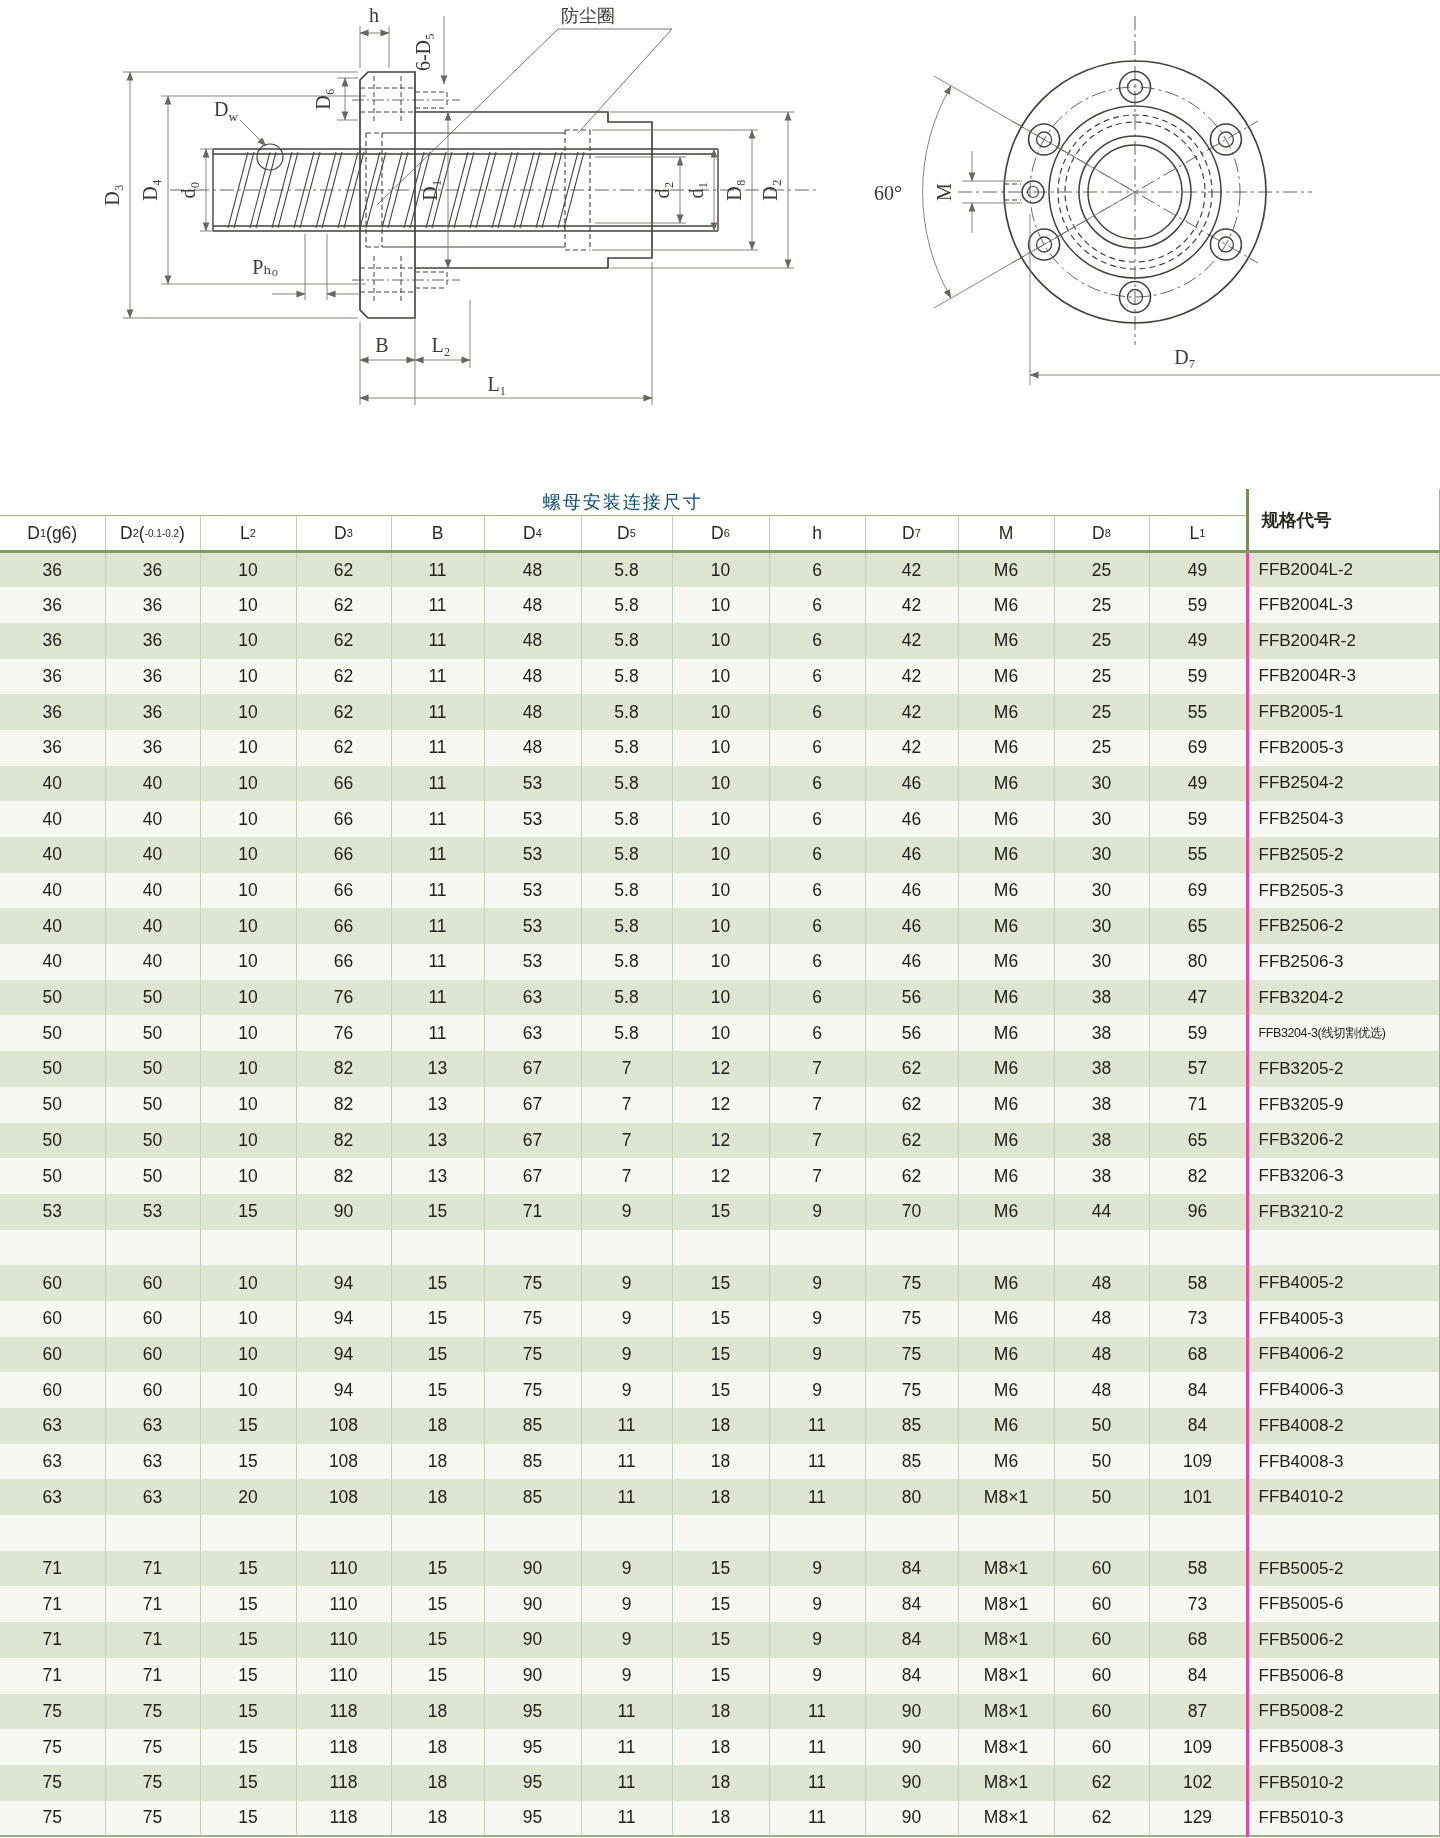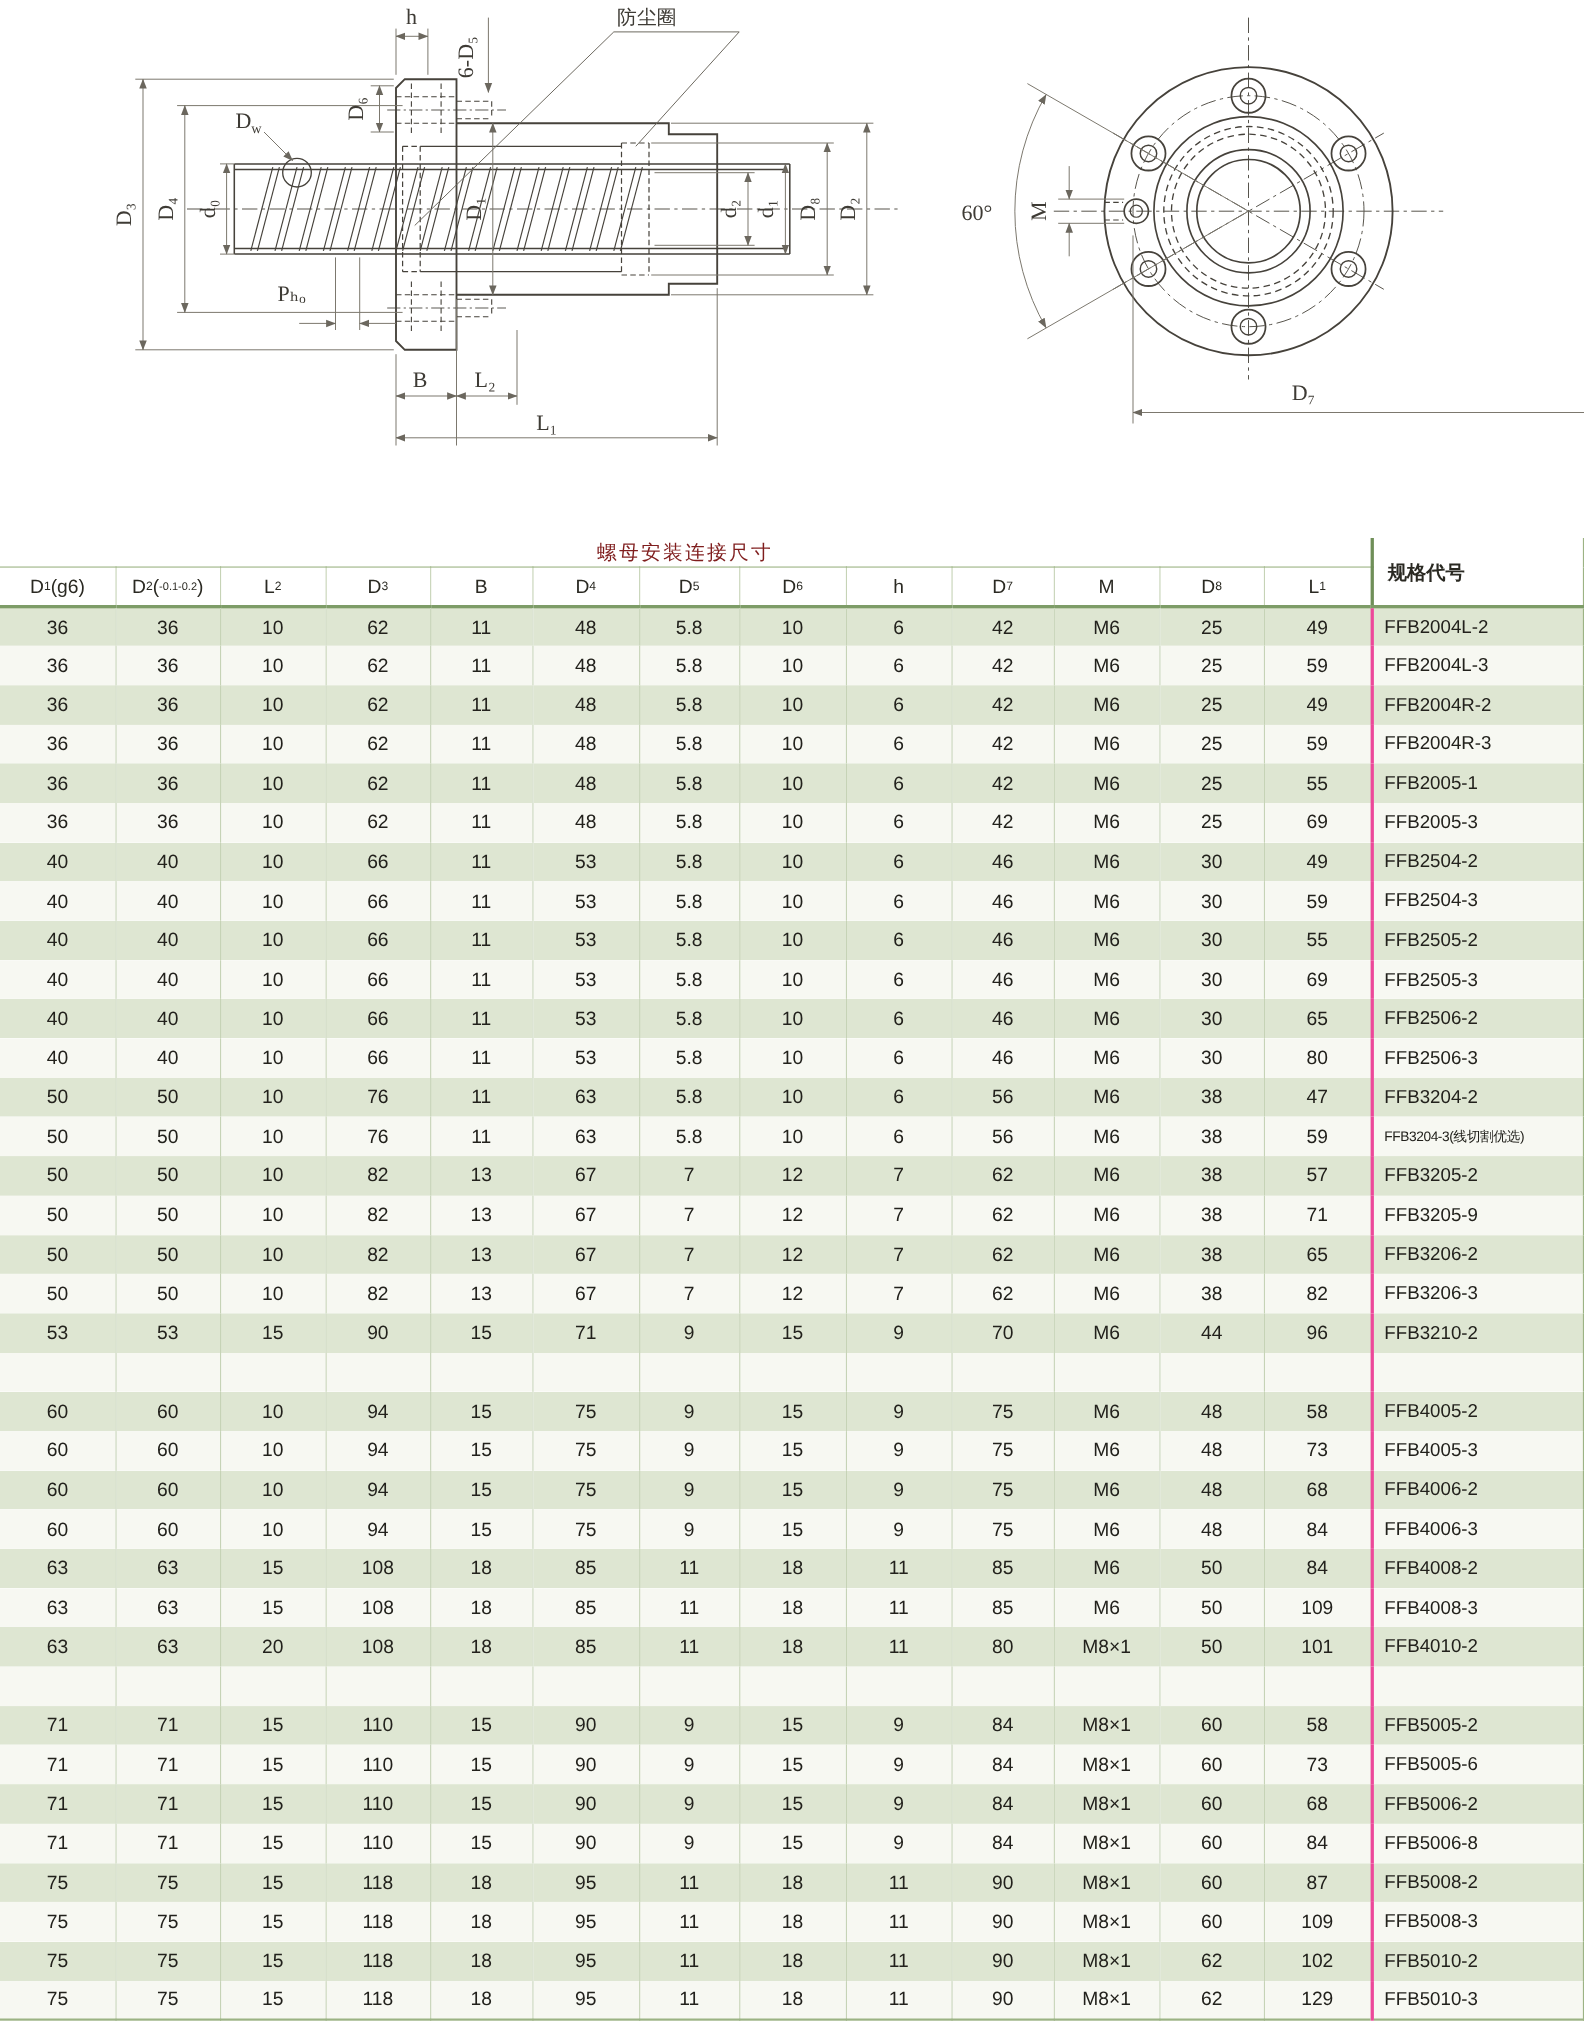--- a/index.html
+++ b/index.html
@@ -9,21 +9,21 @@
   .drawing-area{width:1440px;height:489px;position:relative;background:#ffffff;}
   .drawing-area svg{display:block;}
   text.dim{font-family:"Liberation Serif","DejaVu Serif",serif;font-size:20px;fill:#3e3b35;}
   text.cjk{font-family:"Liberation Sans","DejaVu Sans",sans-serif;font-size:18px;fill:#3e3b35;}
 
   
   table.spec-table{table-layout:fixed;border-collapse:collapse;width:1440px;
     border-right:2px solid #9cb384;border-bottom:2px solid #9cb384;}
   .spec-table th,.spec-table td{padding:0;font-weight:normal;overflow:hidden;white-space:nowrap;}
   .spec-table th.title{height:26px;font-size:18px;letter-spacing:2px;text-align:center;
-    color:#7f1d1d;border-bottom:1px solid #9cb384;}
+    color:#0c4a6e;border-bottom:1px solid #9cb384;}
   .spec-table th.spec-h{text-align:left;padding-left:13px;font-size:17.5px;color:#2a2922;
     border-left:3px solid #6f8f58;border-bottom:3px solid #7d9c67;font-weight:bold;}
   .spec-table tr.hdr{height:36px;}
   .spec-table tr.hdr th{font-size:17.5px;text-align:center;color:#2a2922;
     border-right:1px solid #c6d3b6;border-bottom:3px solid #7d9c67;}
   .spec-table tr.hdr th:last-child{border-right:none;}
   .spec-table sub{font-size:11px;}
   .tol-wrap{display:inline-flex;align-items:center;}
   .tol-stack{display:inline-flex;flex-direction:row;font-size:10px;line-height:1.1;
     text-align:left;transform:translateY(0px);}

